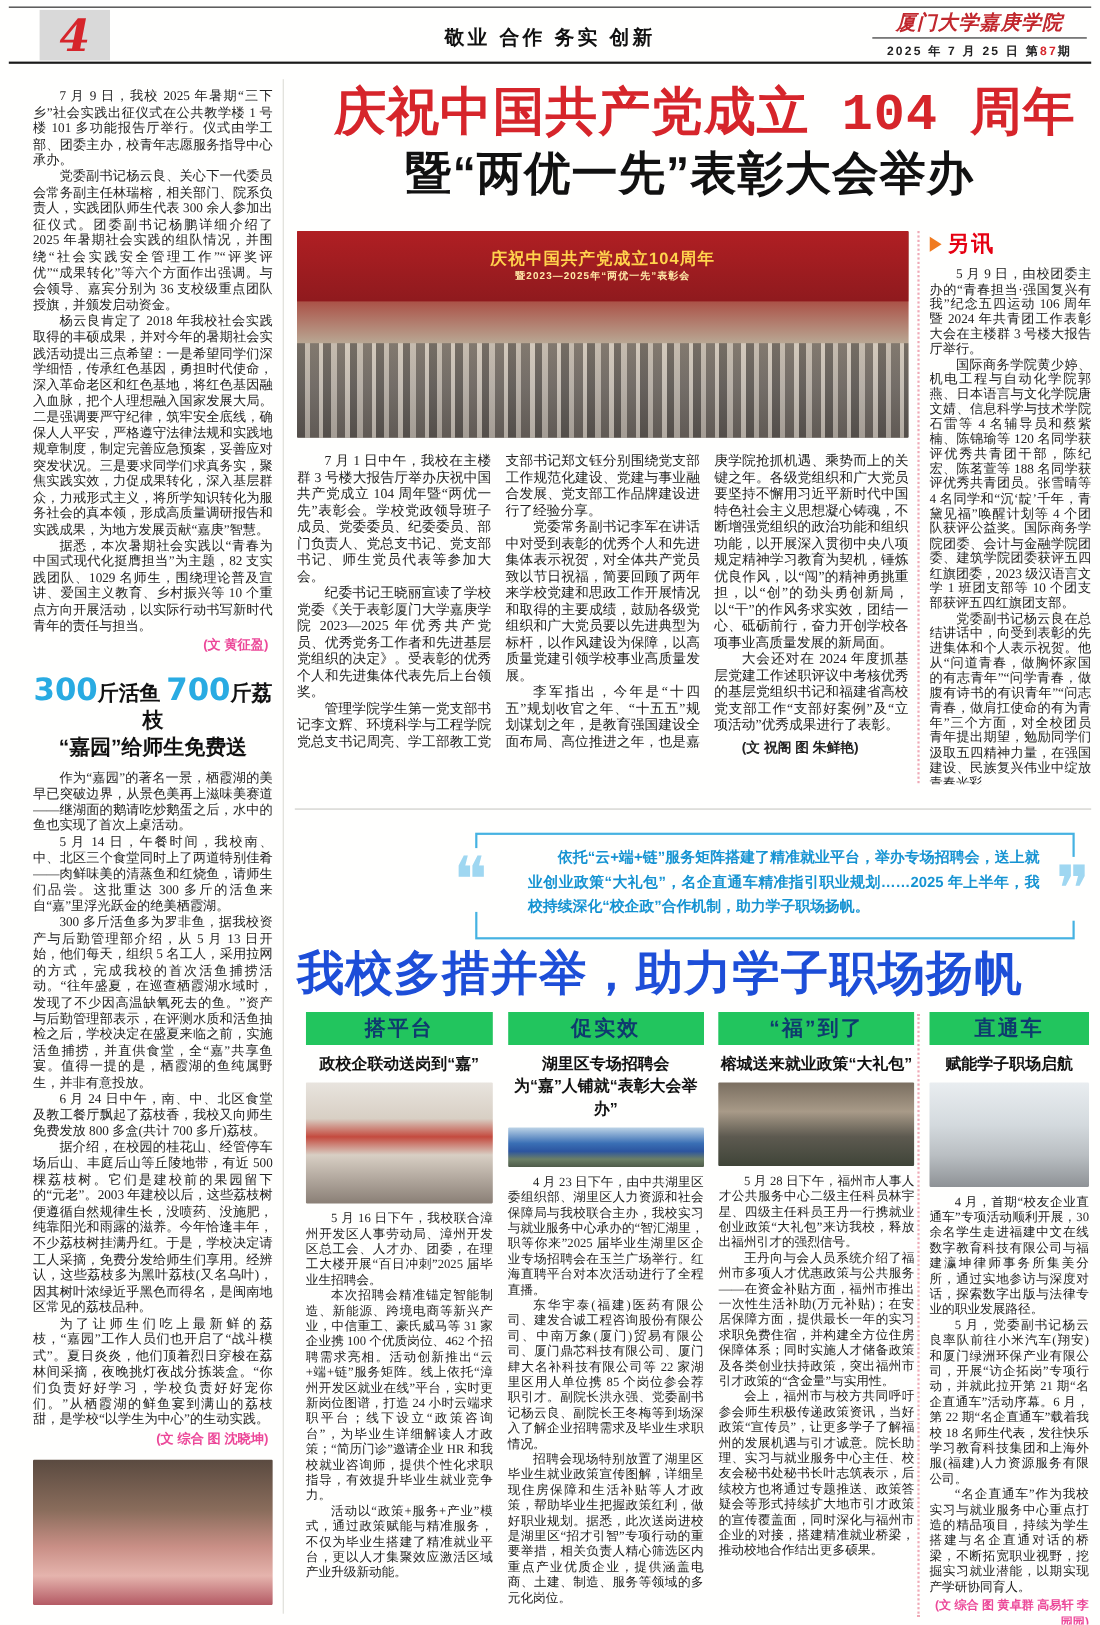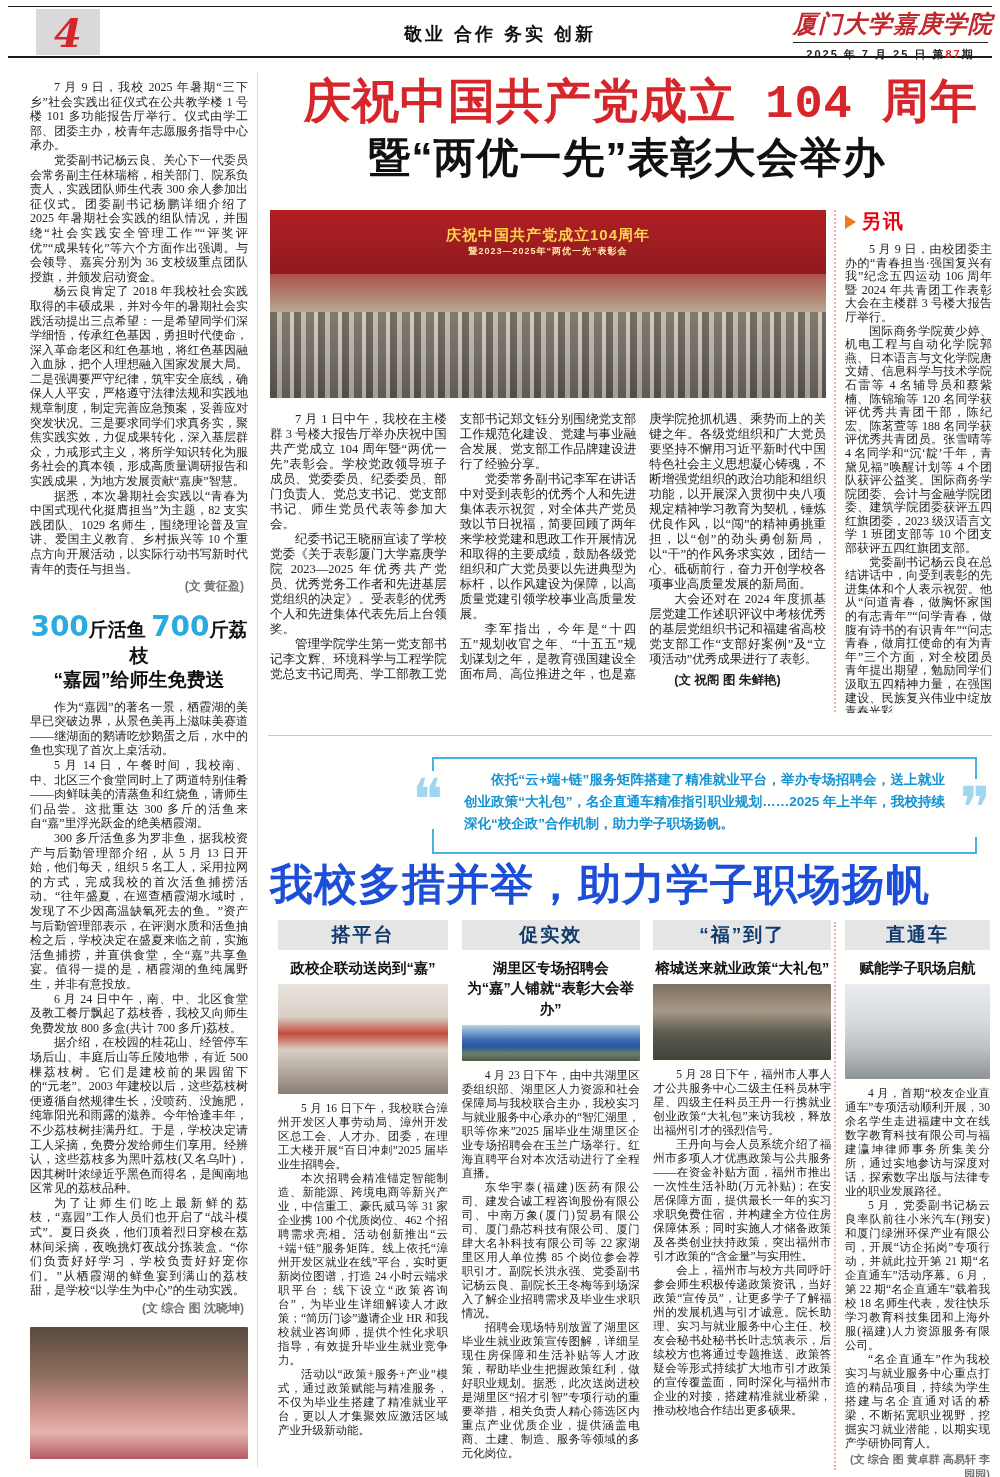--- a/index.html
+++ b/index.html
@@ -6,38 +6,38 @@
   html,body { width:1000px; height:1477px; background:#fdfdfb; font-family:"Liberation Serif","DejaVu Serif",serif; color:#1a1a1a; overflow:hidden; }
   .abs { position:absolute; }
   #page { position:relative; width:1000px; height:1477px; background:#fffffe; }
 
   
   #hdr { left:8px; top:6px; width:984px; height:52px; border-top:1.5px solid #1a1a1a; border-bottom:2.5px solid #1a1a1a; }
   #pagenum-box { position:absolute; left:28px; top:2px; width:64px; height:46px; background:#d9d9d9; display:flex; align-items:center; justify-content:center; }
   #pagenum { font-size:40px; font-weight:bold; font-style:italic; color:#d6252b; font-family:"DejaVu Serif",serif; }
   #motto { position:absolute; left:0; right:0; top:15px; text-align:center; font-family:"Liberation Sans",sans-serif; font-weight:bold; font-size:18px; letter-spacing:3px; color:#111; }
   #masthead-wrap { position:absolute; right:4px; top:1px; width:195px; text-align:center; }
-  #masthead { font-size:24px; font-weight:bold; font-style:italic; color:#c1272d; letter-spacing:1px; white-space:nowrap; border-bottom:1.5px solid #222; padding-bottom:2px; font-family:"DejaVu Serif",serif; }
+  #masthead { font-size:18px; font-weight:bold; font-style:italic; color:#c1272d; letter-spacing:1px; white-space:nowrap; border-bottom:1.5px solid #222; padding-bottom:2px; font-family:"DejaVu Serif",serif; }
   #dateline { font-family:"Liberation Sans",sans-serif; font-weight:bold; font-size:11px; margin-top:4px; letter-spacing:2px; color:#222; }
   #dateline .red { color:#d6252b; }
 
   
   .vline { width:0; border-left:1px solid #dcdcd6; }
   .dotline { width:0; border-left:2px dotted #efa9b6; }
 
   
   #leftcol { left:30px; top:72px; width:218px; height:1400px; overflow:hidden; }
   .lc-title { text-align:center; font-family:"Liberation Sans",sans-serif; font-weight:bold; color:#111; line-height:1.25; }
   .big-num { color:#29abe2; font-weight:bold; font-style:italic; font-family:"DejaVu Sans",sans-serif; }
   .t-a1 { font-size:19px; }
   .t-a1 .big-num { font-size:34px; }
   .t-b1 { font-size:19px; margin-top:14px; }
   .t-b1 .big-num { font-size:28px; font-style:normal; }
   .body-txt p { font-size:12px; line-height:14.6px; text-align:justify; text-indent:2em; color:#222; }
-  .byline { text-align:right; font-weight:bold; font-size:12px; font-family:"Liberation Sans",sans-serif; padding:2px 4px 0 0; color:#737373; }
+  .byline { text-align:right; font-weight:bold; font-size:12px; font-family:"Liberation Sans",sans-serif; padding:2px 4px 0 0; color:#ec4899; }
   #leftcol .body-txt { margin-top:8px; }
 
   
   .photo { position:relative; overflow:hidden; border-radius:1px; }
   .ph-crowd { background:linear-gradient(180deg,#8d2f28 0%,#a84138 30%,#b9aa96 55%,#9a9187 75%,#6e655c 100%); }
   .ph-banner { position:absolute; left:0; top:0; right:0; height:34%; background:linear-gradient(180deg,#b01f23,#8f1a1e); display:flex; flex-direction:column; align-items:center; justify-content:center; gap:0; }
   .ph-banner .b1 { color:#ffd34d; font-weight:bold; font-size:15px; letter-spacing:1px; font-family:"Liberation Sans",sans-serif; }
   .ph-banner .b2 { color:#ffe9a8; font-weight:bold; font-size:9px; letter-spacing:1px; font-family:"Liberation Sans",sans-serif; }
   .ph-people { position:absolute; left:0; right:0; bottom:0; height:46%; background:repeating-linear-gradient(90deg,#3c3a3a 0 7px,#cfc9c2 7px 12px,#54504e 12px 20px,#e8e2da 20px 24px); opacity:.55; }
   .ph-food { background:linear-gradient(180deg,#5a4a40 0%,#8a6d5c 35%,#c98f86 60%,#e5b4ad 80%,#b45a64 100%); }
@@ -60,33 +60,33 @@
   #sidebar { left:845px; top:208px; width:147px; height:505px; overflow:hidden; }
   #sb-head { display:flex; align-items:center; gap:5px; margin-bottom:8px; }
   #sb-arrow { width:0; height:0; border-left:11px solid #f07a1f; border-top:7px solid transparent; border-bottom:7px solid transparent; }
   #sb-label { font-family:"Liberation Sans",sans-serif; font-weight:bold; font-size:20px; color:#e60012; letter-spacing:2px; }
   #sidebar .body-txt p { font-size:12px; line-height:13.6px; }
 
   #mid-rule { left:268px; top:735px; width:724px; border-top:1px solid #c9c9c3; }
 
   
   #quote-box { left:432px; top:757px; width:545px; height:97px; border:2px solid #45b2e2; padding:10px 30px 0 30px; }
-  #quote-text { font-family:"Liberation Sans",sans-serif; font-weight:bold; font-size:13.5px; line-height:1.62; color:#1593d2; text-align:justify; text-indent:2em; }
+  #quote-text { font-family:"Liberation Sans",sans-serif; font-weight:bold; font-size:13.5px; line-height:1.62; color:#1593d2; text-align:justify; text-indent:2em;margin-left:16px; }
   .q-icon { position:absolute; font-size:58px; color:#9fd7f1; font-family:"DejaVu Serif",serif; line-height:1; background:#fffffe; padding:0 2px; }
   #q-open { left:-24px; top:12px; }
   #q-open::before { content:"\275D"; }
   #q-close { right:-18px; top:20px; }
   #q-close::before { content:"\275E"; }
 
   
   #jobs-headline { left:270px; top:856px; width:722px; font-family:"Liberation Sans",sans-serif; font-weight:bold; font-size:43px; color:#1d4ed8; letter-spacing:1px; white-space:nowrap; }
   #jobs { left:278px; top:920px; width:712px; height:557px; display:flex; justify-content:space-between; overflow:hidden; }
   .jcol { display:flex; flex-direction:column; }
   .jc1 { width:170px; } .jc2 { width:178px; } .jc3 { width:178px; } .jc4 { width:145px; }
-  .jtag { height:30px; background:#e5e5e5; color:#0e3a6e; font-family:"Liberation Sans",sans-serif; font-weight:bold; font-size:19px; display:flex; align-items:center; justify-content:center; letter-spacing:2px; flex:none; }
+  .jtag { height:30px; background:#22c55e; color:#0e3a6e; font-family:"Liberation Sans",sans-serif; font-weight:bold; font-size:19px; display:flex; align-items:center; justify-content:center; letter-spacing:2px; flex:none; }
   .jsub { text-align:center; font-family:"Liberation Sans",sans-serif; font-weight:bold; font-size:14.5px; line-height:1.4; color:#111; margin:8px 0 6px; }
   .jphoto { flex:none; margin-bottom:7px; }
   .jcol .body-txt p { font-size:11.5px; line-height:14px; }
   .jcol .byline { font-size:11px; padding-right:0; }
 
   #left-photo { margin-top:10px; width:218px; height:132px; }
 </style>
 </head>
 <body>
 

